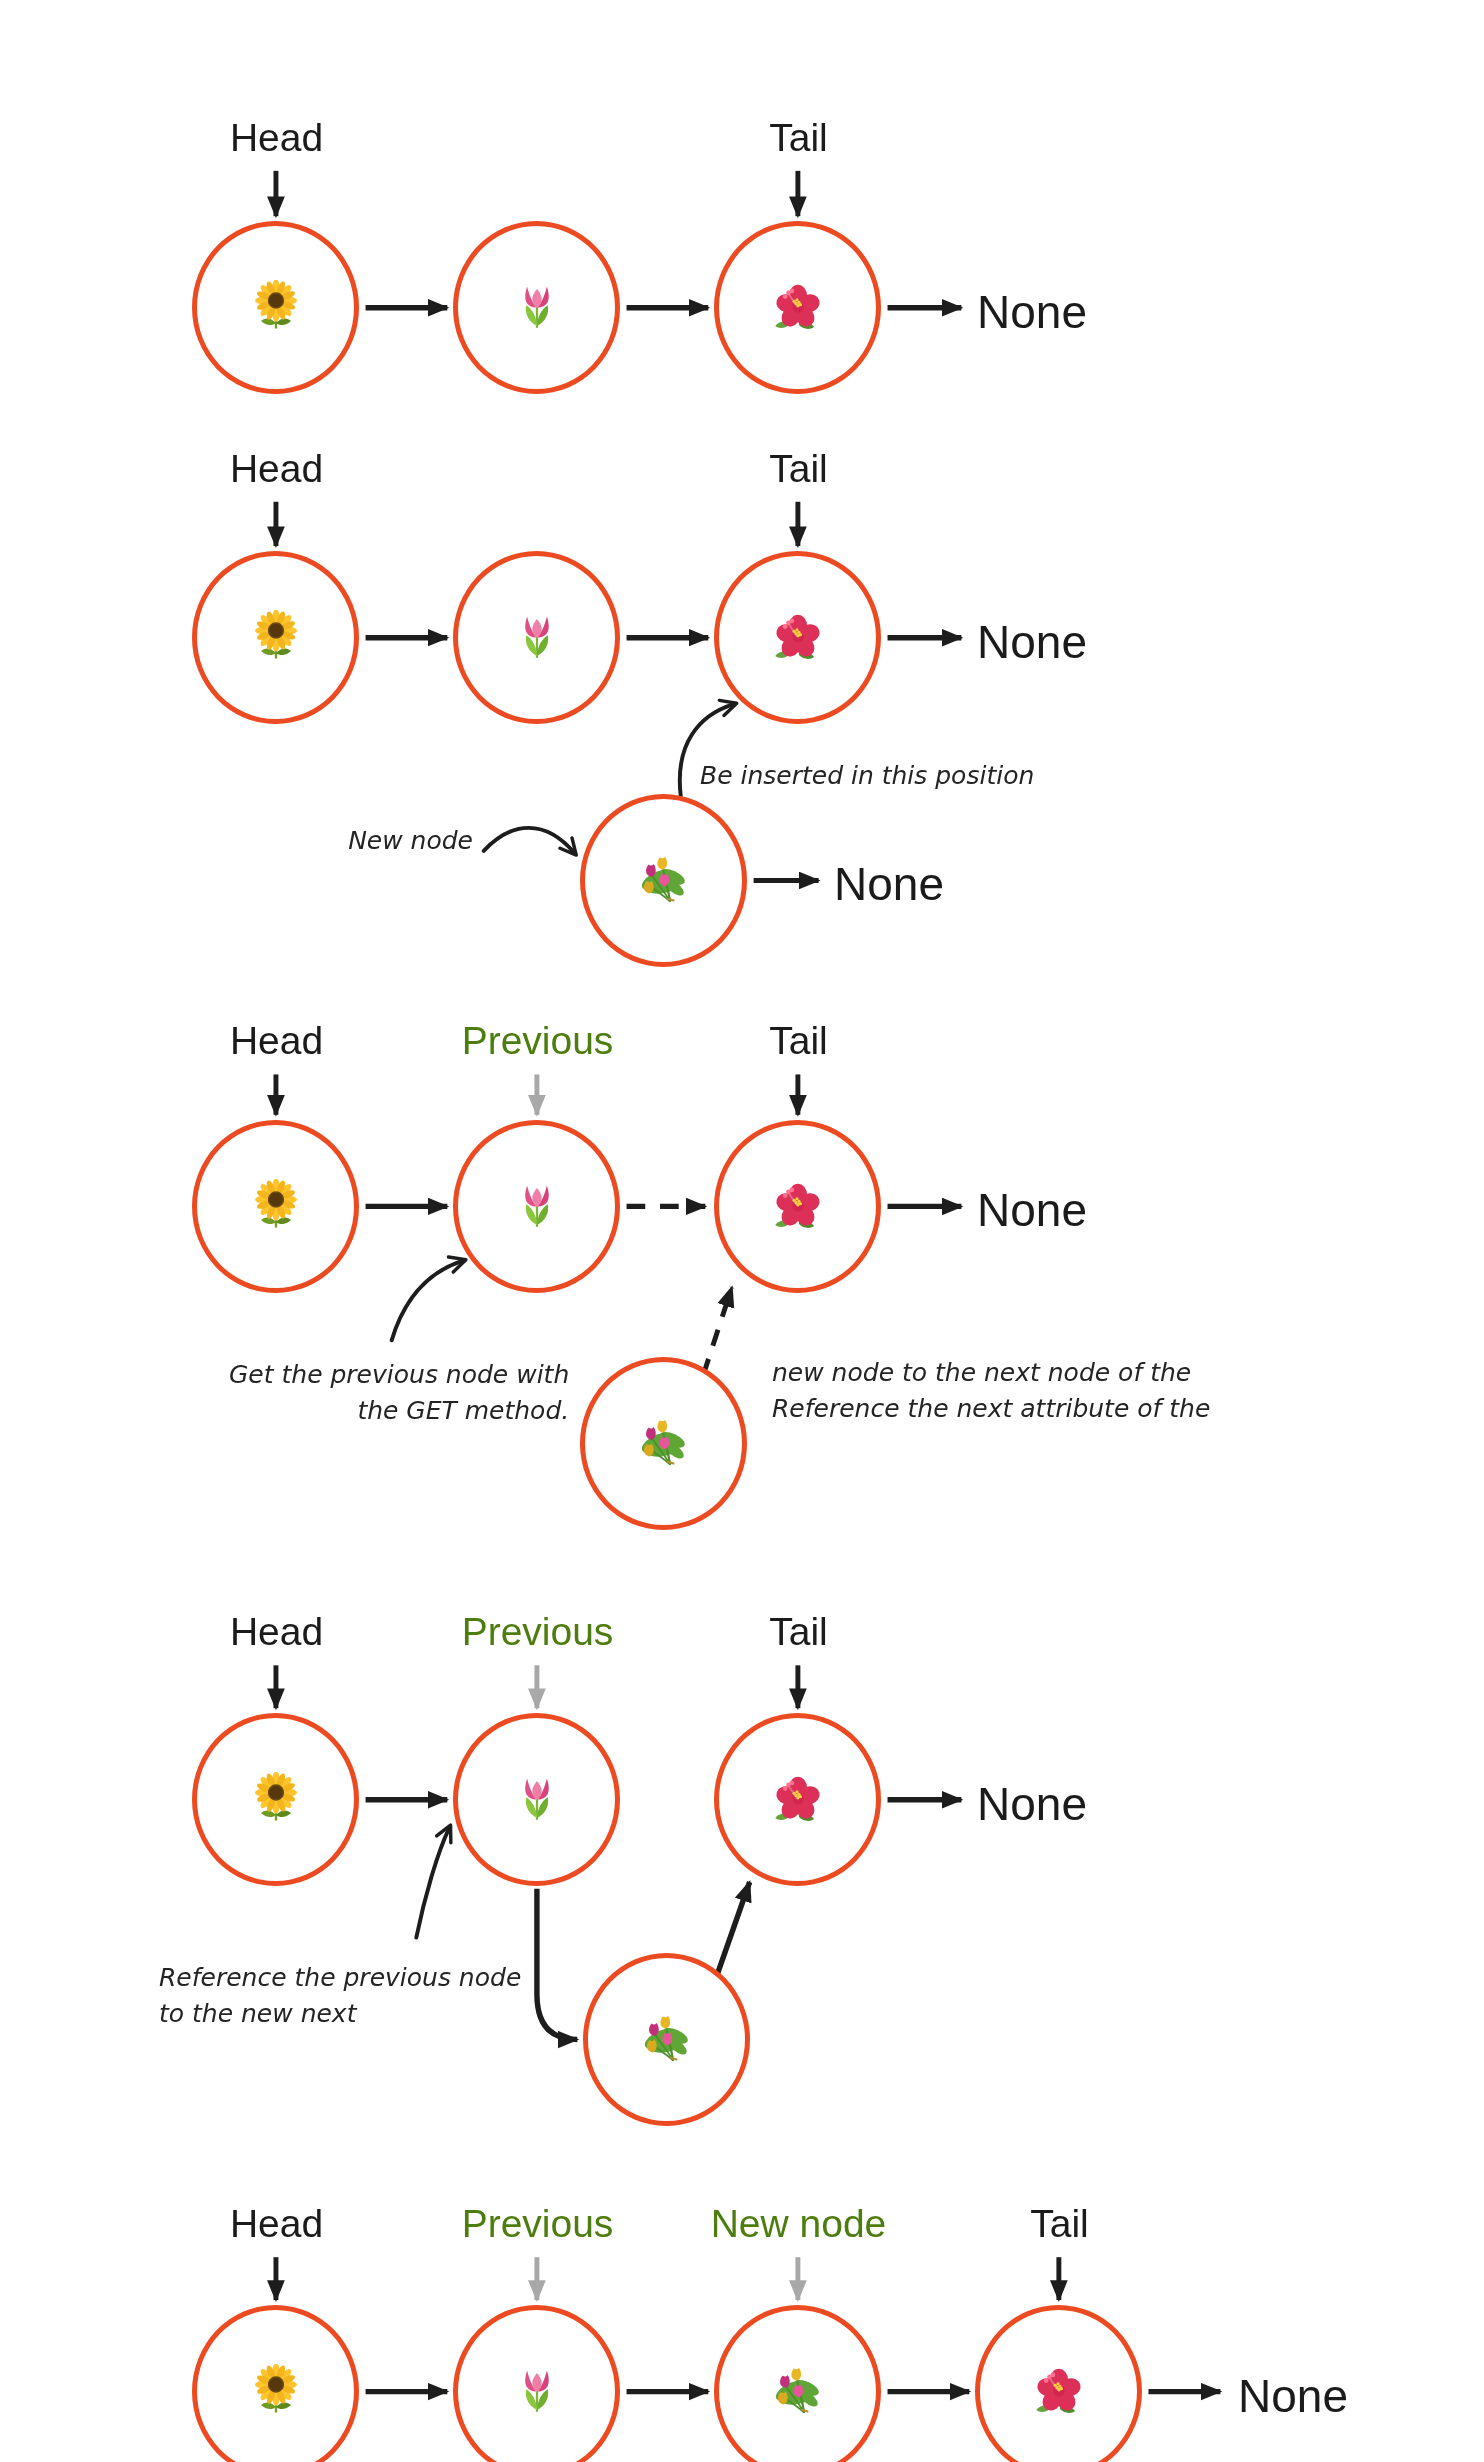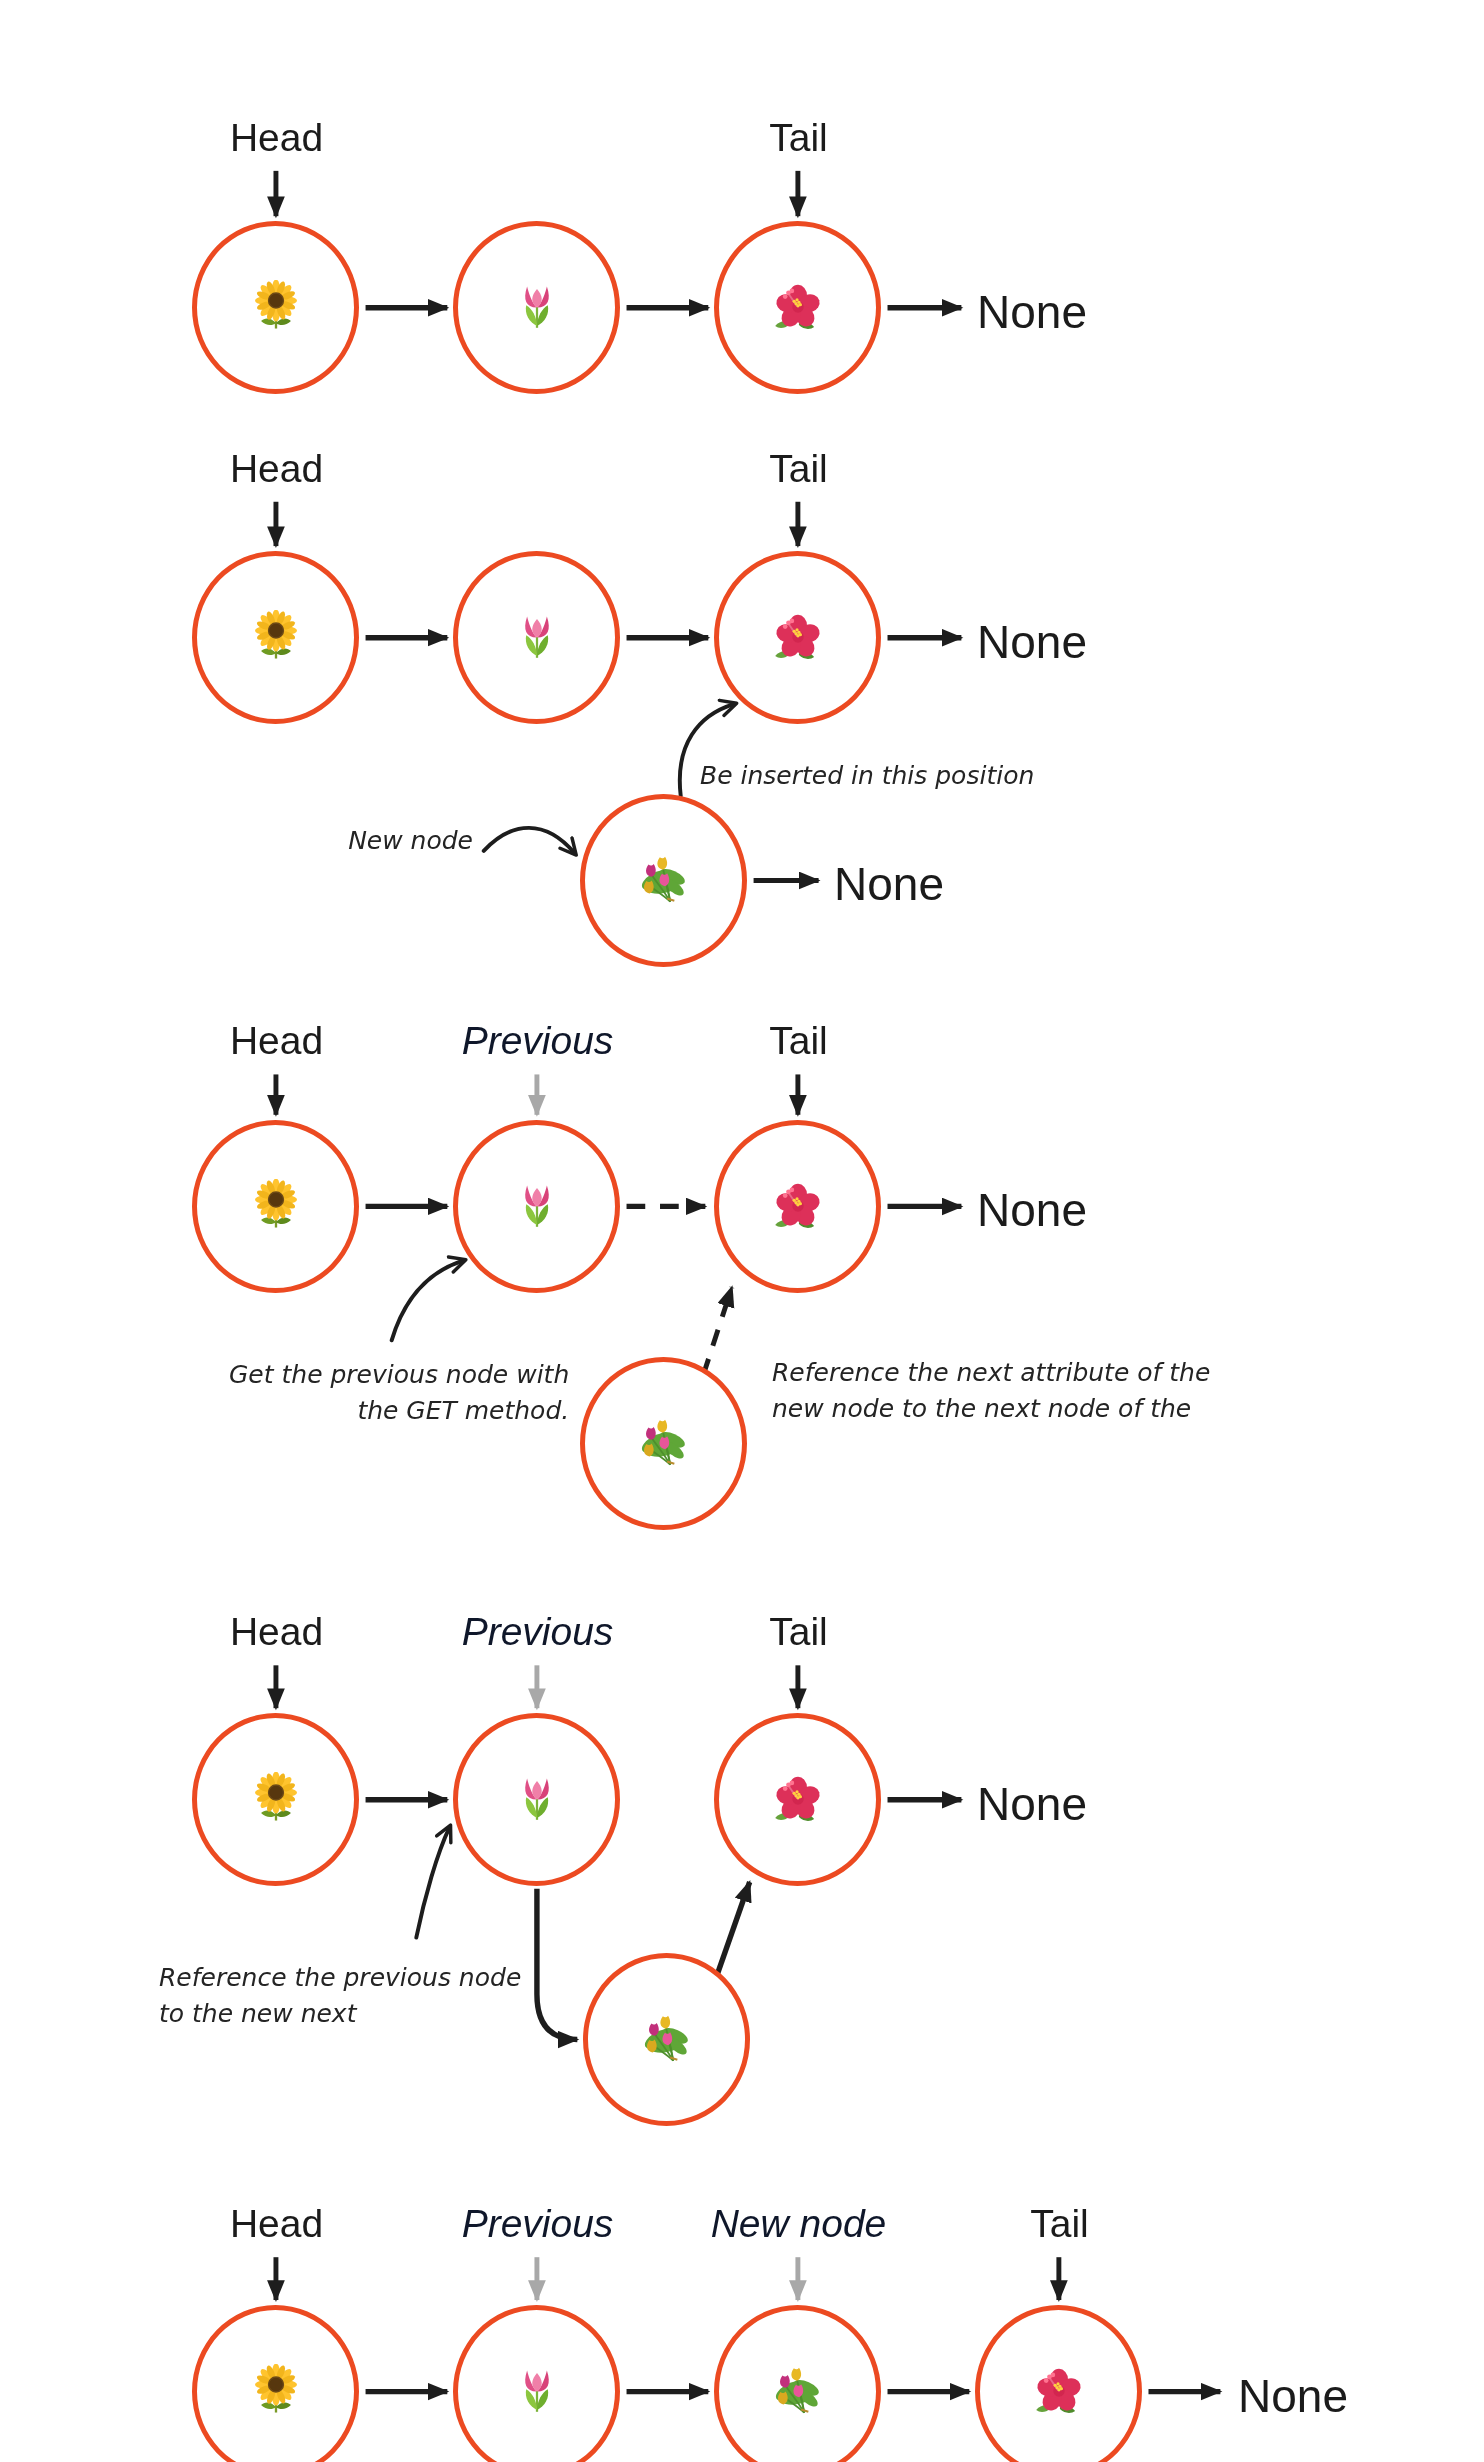--- a/index.html
+++ b/index.html
@@ -4,21 +4,21 @@
 <style>
   html,body{margin:0;padding:0;background:#ffffff;}
   #canvas{position:relative;width:1485px;height:2659px;background:#ffffff;overflow:hidden;
           font-family:"Liberation Sans",sans-serif;}
   #connectors{position:absolute;left:0;top:0;width:1485px;height:2659px;pointer-events:none;}
   .node{position:absolute;width:167px;height:173px;box-sizing:border-box;
         border:5.4px solid #EC4A21;border-radius:50%;background:#ffffff;}
   .node .icon{position:absolute;left:50%;top:50%;transform:translate(-50%,-50%);}
   .ptr-label{position:absolute;width:227px;text-align:center;font-size:39px;
              color:#1b1b1b;line-height:1;letter-spacing:0px;}
-  .ptr-label.gray{color:#0f172a;font-style:italic;}
+  .ptr-label.gray{color:#4d7c0f;}
   .none-label{position:absolute;font-size:46px;color:#1b1b1b;line-height:1;}
   .hand{position:absolute;font-family:"DejaVu Sans",sans-serif;font-style:italic;
         font-size:25px;line-height:1.42;color:#242424;white-space:nowrap;letter-spacing:0px;}
   .hand.right{text-align:right;}
 </style>
 </head>
 <body>
 
 <div id="canvas">
 
@@ -246,22 +246,22 @@
   <div class="hand" style="left:229px;top:1357px;text-align:right;">
     <div>Get the previous node with</div>
     <div>the GET method.</div>
   </div>
   <div class="node" style="left:580px;top:1357px;">
     <svg class="icon" width="62" height="62" viewBox="0 0 126 126">
         <use href="#f-bouquet" xlink:href="#f-bouquet"></use>
       </svg>
   </div>
   <div class="hand" style="left:772px;top:1355px;">
+    <div>new node to the next node of the</div>
     <div>Reference the next attribute of the</div>
-    <div>new node to the next node of the</div>
   </div>
 
   <div class="ptr-label" style="left:163px;top:1612px;">Head</div>
   <div class="ptr-label gray" style="left:424px;top:1612px;">Previous</div>
   <div class="ptr-label" style="left:685px;top:1612px;">Tail</div>
   <div class="node" style="left:192px;top:1713px;">
     <svg class="icon" width="56" height="56" viewBox="0 0 114 114">
         <use href="#f-sunflower" xlink:href="#f-sunflower"></use>
       </svg>
   </div>

